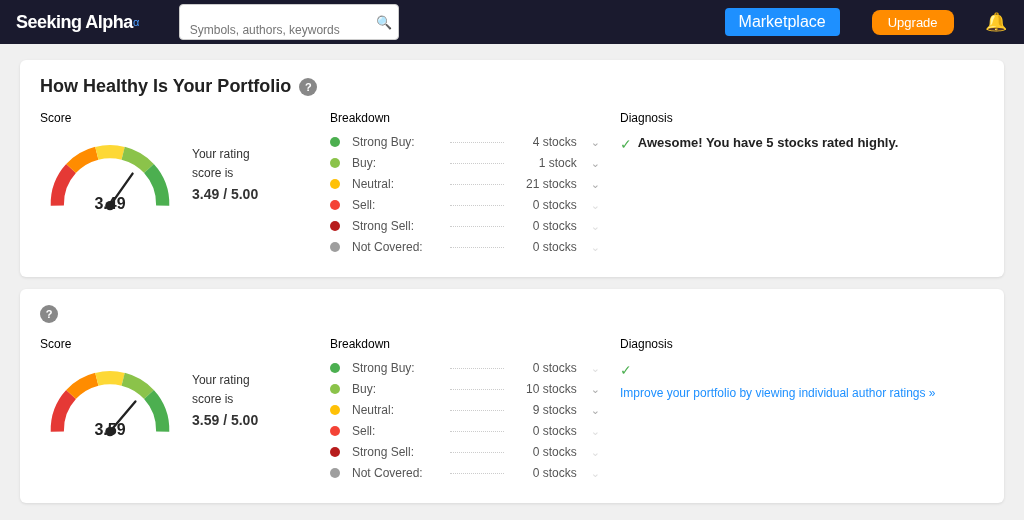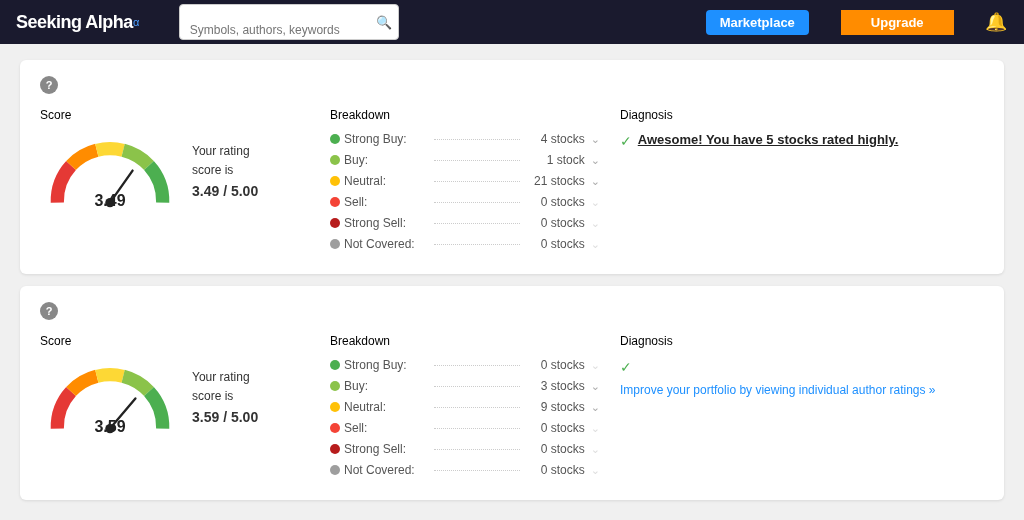--- a/index.html
+++ b/index.html
@@ -51,33 +51,33 @@
       font-size: 13px;
       cursor: pointer;
     }
     .header-spacer { flex: 1; }
     .btn-marketplace {
       background: #1e90ff;
       color: white;
       border: none;
       border-radius: 4px;
       padding: 5px 14px;
-      font-size: 13px;
-      cursor: pointer;
-      font-weight: 700;
+      font-size: 16px;
+      cursor: pointer;
+      font-weight: 400;
     }
     .btn-upgrade {
       background: #ff8c00;
       color: white;
       border: none;
-      border-radius: 0;
-      padding: 5px 30px;
+      border-radius: 8px;
+      padding: 5px 16px;
       font-size: 13px;
       cursor: pointer;
-      font-weight: 700;
+      font-weight: 400;
     }
     .bell-icon {
       color: #ccc;
       font-size: 18px;
       cursor: pointer;
     }
 
     
     .main-content {
       padding: 16px 20px;
@@ -162,21 +162,21 @@
     }
 
     
     .breakdown-section {
       padding-left: 10px;
     }
     .breakdown-row {
       display: flex;
       align-items: center;
       margin-bottom: 7px;
-      gap: 4px;
+      gap: 12px;
     }
     .dot {
       width: 10px;
       height: 10px;
       border-radius: 50%;
       flex-shrink: 0;
     }
     .dot-green { background: #4CAF50; }
     .dot-lime { background: #8BC34A; }
     .dot-yellow { background: #FFC107; }
@@ -226,21 +226,20 @@
     .check-icon {
       color: #4CAF50;
       font-size: 14px;
       flex-shrink: 0;
       margin-top: 1px;
     }
     .diagnosis-text {
       font-size: 13px;
       font-weight: 600;
       color: #222;
-      text-decoration: underline;
     }
     .diagnosis-link {
       font-size: 12px;
       color: #1e90ff;
       text-decoration: none;
       cursor: pointer;
       display: block;
       margin-top: 4px;
     }
 
@@ -265,20 +264,21 @@
   <div class="header-spacer"></div>
   <button class="btn-marketplace">Marketplace</button>
   <button class="btn-upgrade">Upgrade</button>
   <span class="bell-icon">🔔</span>
 </header>
 
 <div class="main-content">
 
   <div class="card">
     <div class="card-title">
+      <span>How Healthy Is Your Portfolio</span>
       <span class="help-icon">?</span>
     </div>
     <div class="card-body">
 
       <div class="score-section">
         <div class="section-label">Score</div>
         <div class="gauge-container">
           <div class="gauge-wrap">
 
             <svg class="gauge-svg" viewBox="0 0 140 85">
@@ -406,21 +406,21 @@
             <span class="dot dot-green"></span>
             <span class="breakdown-label">Strong Buy:</span>
             <span class="breakdown-dots"></span>
             <span class="breakdown-count">0 stocks</span>
             <span class="chevron-disabled">⌄</span>
           </div>
           <div class="breakdown-row">
             <span class="dot dot-lime"></span>
             <span class="breakdown-label">Buy:</span>
             <span class="breakdown-dots"></span>
-            <span class="breakdown-count">3 stocks</span>
+            <span class="breakdown-count">10 stocks</span>
             <span class="chevron-icon">⌄</span>
           </div>
           <div class="breakdown-row">
             <span class="dot dot-yellow"></span>
             <span class="breakdown-label">Neutral:</span>
             <span class="breakdown-dots"></span>
             <span class="breakdown-count">9 stocks</span>
             <span class="chevron-icon">⌄</span>
           </div>
           <div class="breakdown-row">

